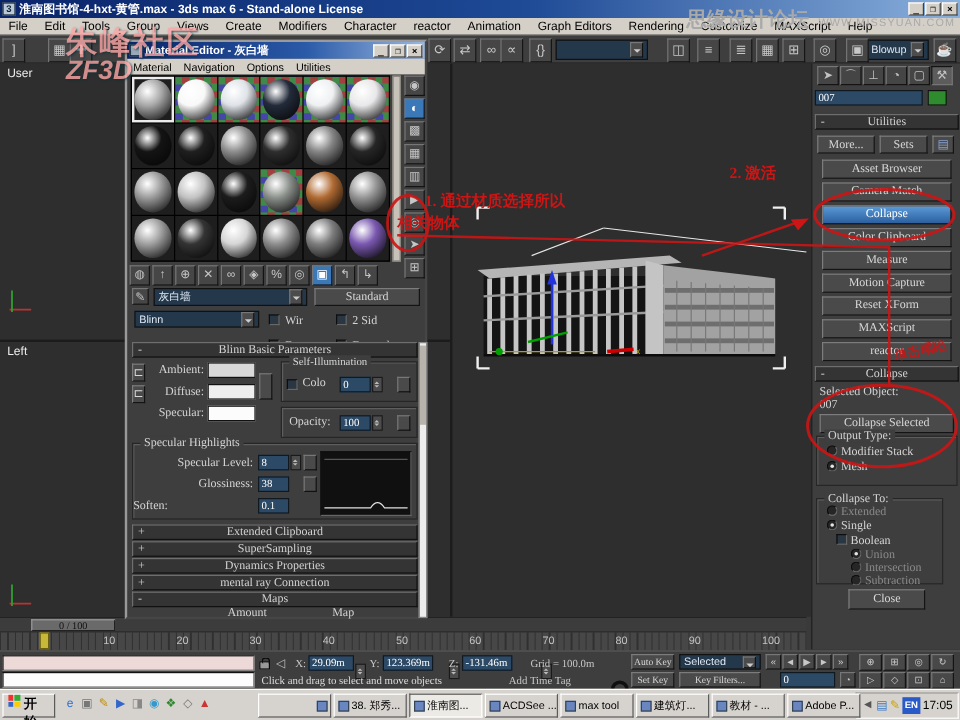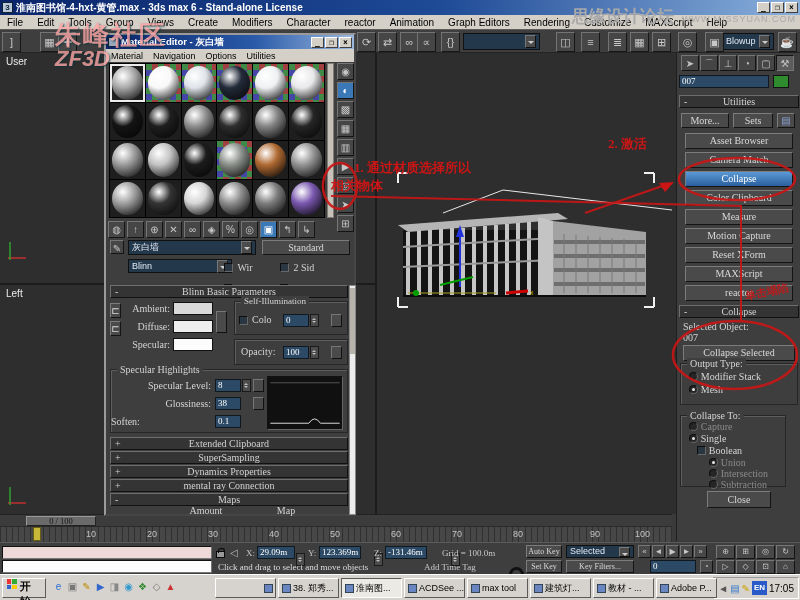--- a/index.html
+++ b/index.html
@@ -275,21 +275,21 @@
     <div class="abs" style="left:12px;top:318px">
       <span class="radio"></span> <span class="lbl">Modifier Stack</span>
     </div>
     <div class="abs" style="left:12px;top:331px">
       <span class="radio on"></span> <span class="lbl">Mesh</span>
     </div>
     <div class="grp abs" style="left:3px;top:362px;width:106px;height:72px">
       <span class="lbl grplab">Collapse To:</span>
     </div>
     <div class="abs" style="left:12px;top:368px">
-      <span class="radio"></span> <span class="lbl dis">Capture</span>
+      <span class="radio"></span> <span class="lbl dis">Extended</span>
     </div>
     <div class="abs" style="left:12px;top:380px">
       <span class="radio on"></span> <span class="lbl">Single</span>
     </div>
     <div class="abs" style="left:20px;top:392px">
       <span class="chk"></span> <span class="lbl">Boolean</span>
     </div>
 
     <div class="dbtn abs" style="left:30px;top:438px;width:64px;height:17px;line-height:15px">Close</div>
   <div class="dbtn abs" style="left: 8px; top: 80px; width: 108px; height: 16px;">Asset Browser</div>
@@ -420,21 +420,21 @@
         <div class="sicon active">▣</div>
         <div class="sicon">↰</div>
         <div class="sicon">↳</div>
       </div>
     <div class="sicon abs" style="left:4px;top:205px;width:14px;height:14px">✎</div>
     <div class="tdd abs" style="left:22px;top:205px;width:128px;height:15px">
       <span>灰白墙</span>
         <span class="dda"></span>
     </div>
     <div class="dbtn abs" style="left:156px;top:205px;width:88px;height:15px">Standard</div>
-    <div class="tdd abs" style="left:22px;top:224px;width:104px;height:14px">
+    <div class="tdd abs" style="left:6px;top:224px;width:104px;height:14px">
       <span>Blinn</span>
         <span class="dda"></span>
     </div>
     <div id="flags" class="abs" style="left:118px;top:222px;width:130px;display:grid;grid-template-columns:56px 72px;gap:3px 0">
         <span><span class="chk"></span> <span class="lbl">Wir</span></span>
         <span><span class="chk"></span> <span class="lbl">2 Sid</span></span>
         <span><span class="chk"></span> <span class="lbl">Face</span></span>
         <span><span class="chk"></span> <span class="lbl">Faceted</span></span>
       </div>
     <div class="rollbar abs" style="left:4px;top:250px;width:238px;height:13px">
@@ -499,21 +499,21 @@
   </div>
   <div id="ruler" class="abs">
       <span class="tick abs" style="left: 86px;">10</span>
       <span class="tick abs" style="left: 147px;">20</span>
       <span class="tick abs" style="left: 208px;">30</span>
       <span class="tick abs" style="left: 269px;">40</span>
       <span class="tick abs" style="left: 330px;">50</span>
       <span class="tick abs" style="left: 391px;">60</span>
       <span class="tick abs" style="left: 452px;">70</span>
       <span class="tick abs" style="left: 513px;">80</span>
-      <span class="tick abs" style="left: 574px; margin-left: 16px;">90</span>
+      <span class="tick abs" style="left: 574px;">90</span>
       <span class="tick abs" style="left: 635px;">100</span>
     </div>
   <div id="ts-frame" class="abs"></div>
 
   <div id="statusbar" class="abs">
     <div class="pinkbox abs" style="left:2px;top:3px;width:210px;height:13px"></div>
     <div class="whitebox abs" style="left:2px;top:17px;width:210px;height:13px"></div>
     <div class="mini-lock abs" style="left:216px;top:8px"></div>
     <span class="abs" style="left:230px;top:4px;color:#bbb;font-size:10px">◁</span>
     <span class="slabel abs" style="left:246px;top:5px">X:</span>

